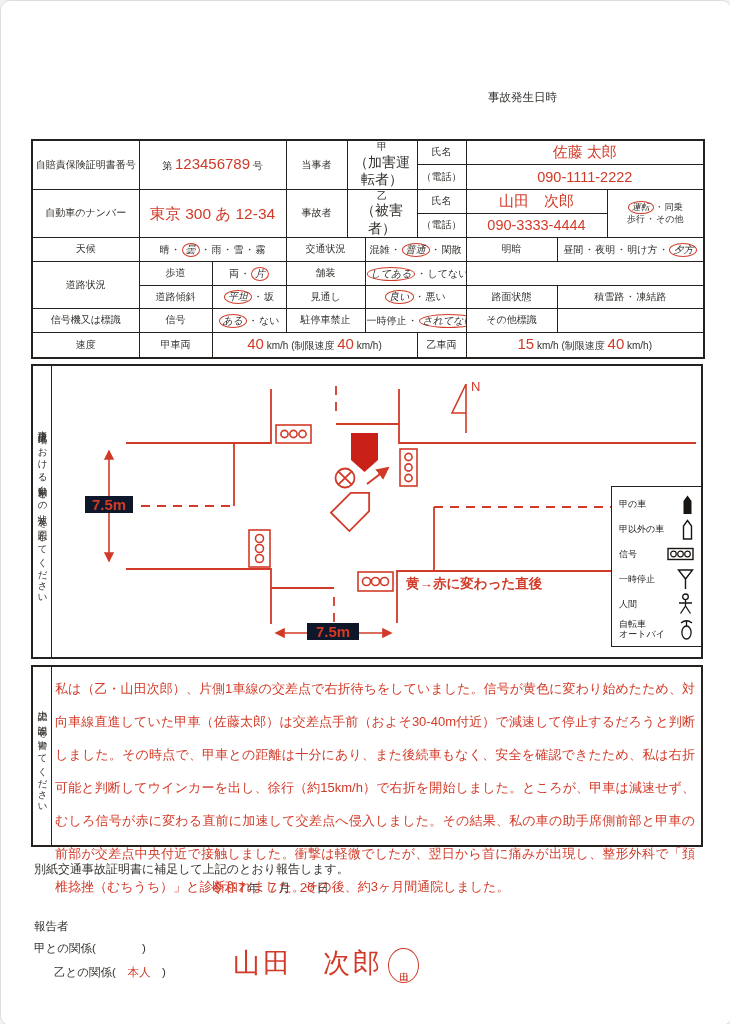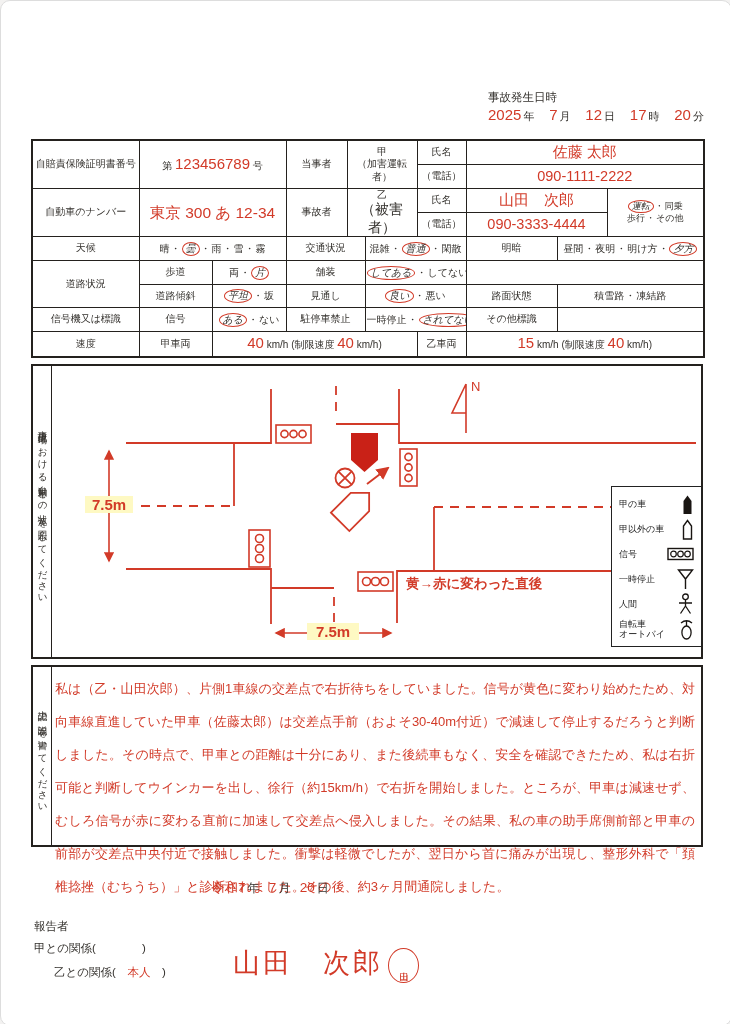--- a/index.html
+++ b/index.html
@@ -32,21 +32,21 @@
   .smallu{font-size:10px;color:var(--ink);}
   .role-cell{font-size:9px;line-height:1.6;}
   
   .box{border:2px solid var(--line);background:#fff;box-sizing:border-box;}
   .vstrip{position:absolute;left:0;top:0;bottom:0;width:18px;border-right:1px solid var(--line);
     display:flex;align-items:center;justify-content:center;}
   .vstrip span{writing-mode:vertical-rl;text-orientation:upright;font-size:9.5px;letter-spacing:1.5px;color:var(--ink);}
   .diagram-box{left:30px;top:363px;width:672px;height:295px;}
   .diagram-header{left:56px;top:368px;font-size:11px;}
   .diagram-svg{left:48px;top:365px;pointer-events:none;}
-  .measure{background:#fef9c3;color:var(--red);font-weight:bold;font-size:15px;text-align:center;}
+  .measure{background:#0f172a;color:var(--red);font-weight:bold;font-size:15px;text-align:center;}
   .measure-v{left:84px;top:495px;width:48px;}
   .measure-h{left:306px;top:622px;width:52px;}
   .note{left:405px;top:574px;font-size:13.5px;font-weight:bold;color:var(--red);}
   
   .legend{left:610px;top:485px;width:91px;height:161px;border:1.5px solid #222;background:#fff;
     box-sizing:border-box;padding:5px 7px;display:flex;flex-direction:column;justify-content:space-between;}
   .legend-row{display:flex;align-items:center;justify-content:space-between;height:24px;}
   .legend-label{font-size:9px;color:#222;line-height:1.15;}
   .legend-icon{flex:none;}
   
@@ -65,27 +65,20 @@
   .stamp{left:387px;top:947px;width:29px;height:33px;border:1.5px solid var(--red);border-radius:50%;
     display:flex;align-items:center;justify-content:center;}
   .stamp span{writing-mode:vertical-rl;text-orientation:upright;font-size:9px;color:var(--red);letter-spacing:1px;line-height:1;}
 </style>
 </head>
 <body>
 
 <div class="page">
 
   <div class="abs dt-label">事故発生日時</div>
-  <div class="abs dt-line">
-    <span><span class="num">2025</span><span class="unit">年</span></span>
-    <span><span class="num">7</span><span class="unit">月</span></span>
-    <span><span class="num">12</span><span class="unit">日</span></span>
-    <span><span class="num">17</span><span class="unit">時</span></span>
-    <span><span class="num">20</span><span class="unit">分</span></span>
-  </div>
 
   <table class="info">
     <colgroup>
       <col style="width:107px">
         <col style="width:73px">
         <col style="width:74px">
         <col style="width:61px">
         <col style="width:18px">
       <col style="width:52px">
         <col style="width:49px">
@@ -97,21 +90,21 @@
         <tr style="height:24px">
       <td rowspan="2">自賠責保険証明書番号</td>
       <td rowspan="2" colspan="2">
         <span class="smallu">第</span>
         <span class="vbig">123456789</span>
         <span class="smallu">号</span>
       </td>
       <td rowspan="2">当事者</td>
       <td rowspan="2" colspan="2">
         <div>甲</div>
-        <div style="font-size:10px">（加害運転者）</div>
+        <div style="font-size:14px">（加害運転者）</div>
       </td>
       <td>氏名</td>
       <td colspan="3"><span class="vbig">佐藤 太郎</span></td>
     </tr>
     <tr style="height:24px">
       <td>（電話）</td>
       <td colspan="3"><span class="vmed" style="font-size:14.5px">090-1111-2222</span></td>
     </tr>
     <tr style="height:23px">
       <td rowspan="2">自動車のナンバー</td>
@@ -305,20 +298,21 @@
     </div>
   </div>
 
   <div class="abs box explain-box">
     <div class="vstrip">
         <span>上記の説明を書いてください</span>
       </div>
   </div>
   <div class="abs explain-text">私は（乙・山田次郎）、片側1車線の交差点で右折待ちをしていました。信号が黄色に変わり始めたため、対向車線直進していた甲車（佐藤太郎）は交差点手前（およそ30-40m付近）で減速して停止するだろうと判断しました。その時点で、甲車との距離は十分にあり、また後続車もなく、安全を確認できたため、私は右折可能と判断してウインカーを出し、徐行（約15km/h）で右折を開始しました。ところが、甲車は減速せず、むしろ信号が赤に変わる直前に加速して交差点へ侵入しました。その結果、私の車の助手席側前部と甲車の前部が交差点中央付近で接触しました。衝撃は軽微でしたが、翌日から首に痛みが出現し、整形外科で「頚椎捻挫（むちうち）」と診断されました。その後、約3ヶ月間通院しました。</div>
 
+  <div class="abs report-line">別紙交通事故証明書に補足して上記のとおり報告します。</div>
   <div class="abs date2">
     <span class="num">令和7</span><span class="unit">年</span>
     <span class="num">7</span><span class="unit">月</span>
     <span class="num">20</span><span class="unit" style="margin-right:0">日</span>
   </div>
   <div class="abs reporter">報告者</div>
   <div class="abs rel">
     <span>甲との関係(</span><span class="spacer"></span><span>)</span>
   </div>
   <div class="abs rel rel2">

